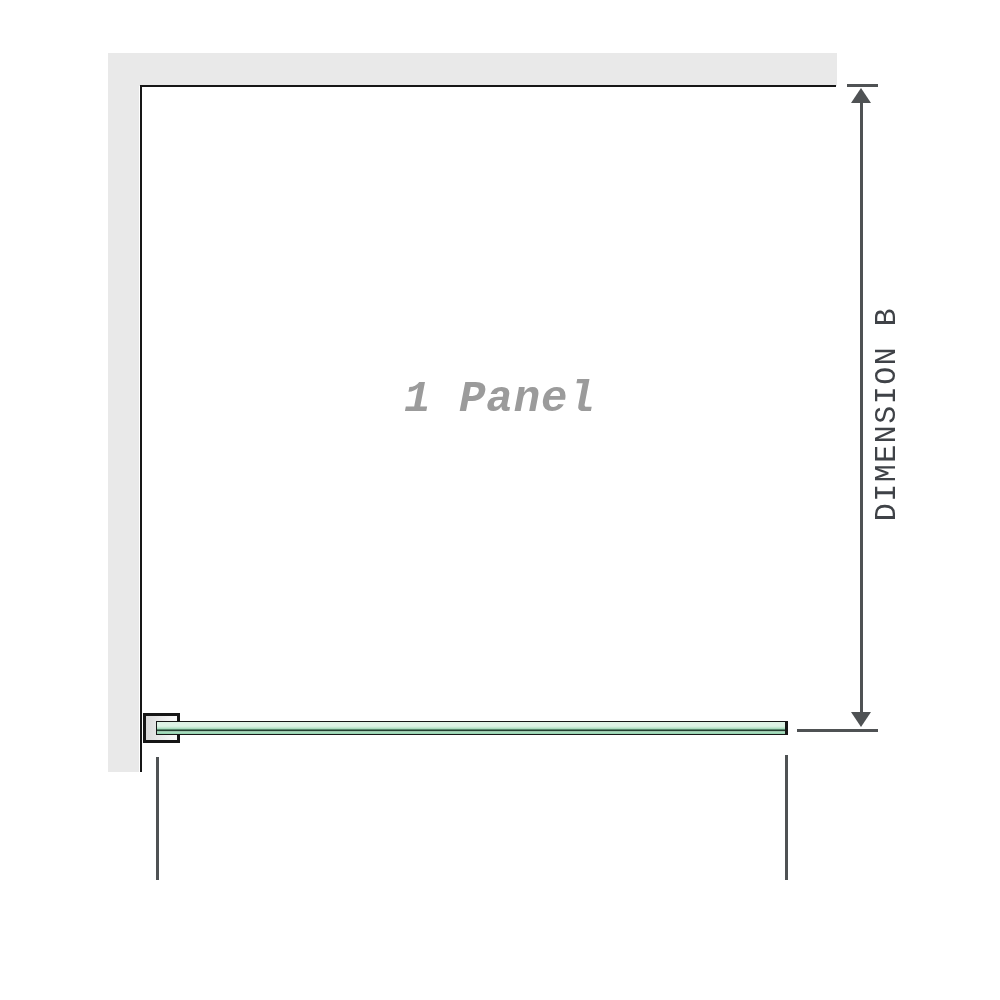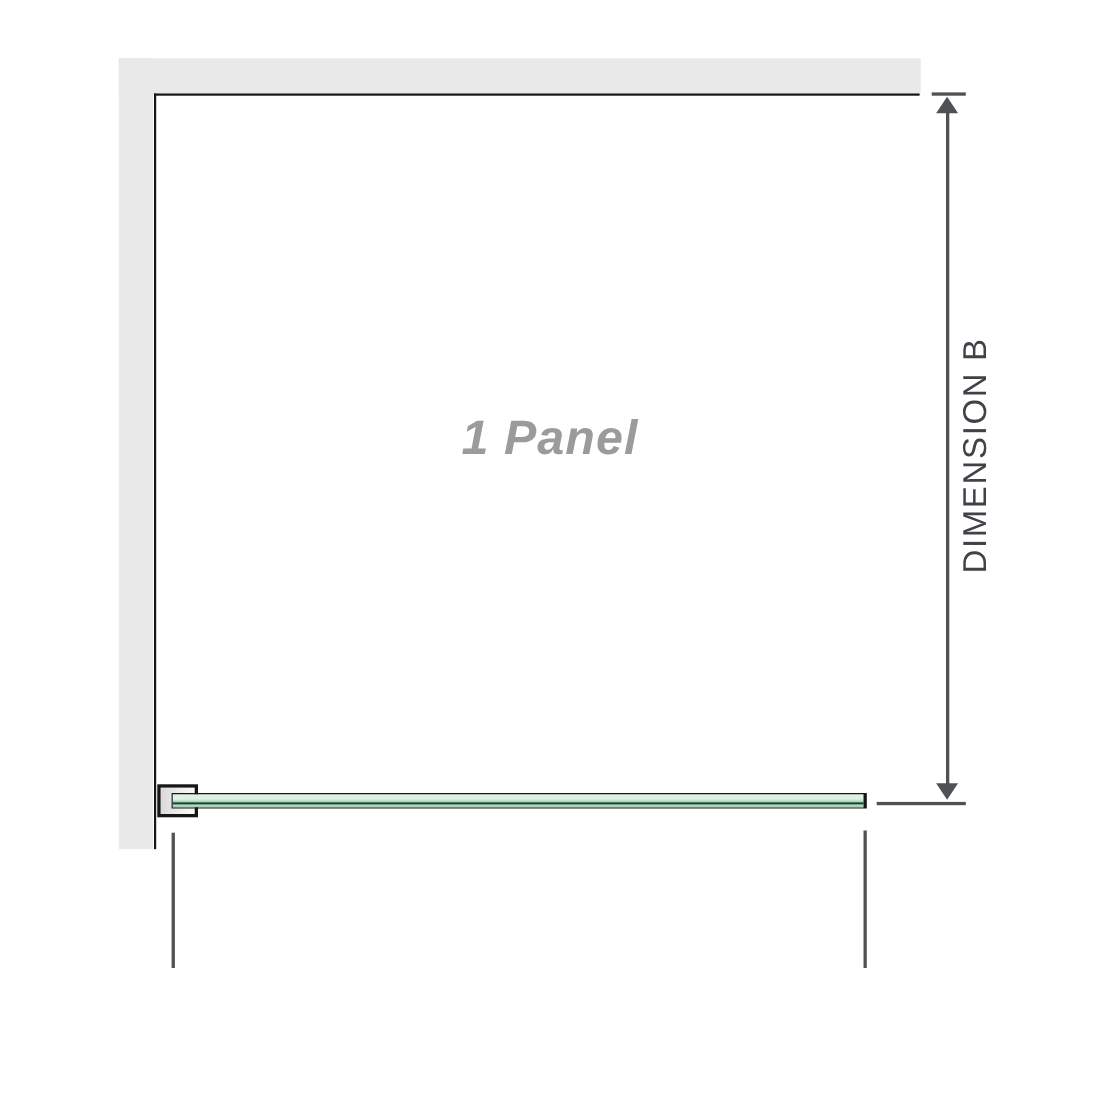--- a/index.html
+++ b/index.html
@@ -1,21 +1,21 @@
 <!DOCTYPE html>
 <html style="--wall-fill: #e9e9e9; --outline: #161616; --glass-green-light: #ddf2e5; --glass-green-mid: #b4e2c7; --glass-green-deep: #8fd0ab; --glass-dark-streak: #223c2e; --dim-line: #4f5254; --dim-text: #3f4247; --panel-text: #9b9b9b; --footer-rule: #e3e1da;"><head>
 <meta charset="utf-8">
 <style>
   html,body{margin:0;padding:0;background:#ffffff;}
   .canvas{
     position:relative;
     width:1000px;height:880px;
     background:#ffffff;
     overflow:hidden;
-    font-family:Liberation Sans, sans-serif;
+    font-family:Liberation Mono, monospace;
   }
   .abs{position:absolute;}
 
   
   .wall-top{
     left:108px;top:53px;width:729px;height:33px;
     background:var(--wall-fill,#e9e9e9);
   }
   .wall-left{
     left:108px;top:53px;width:31px;height:719px;

